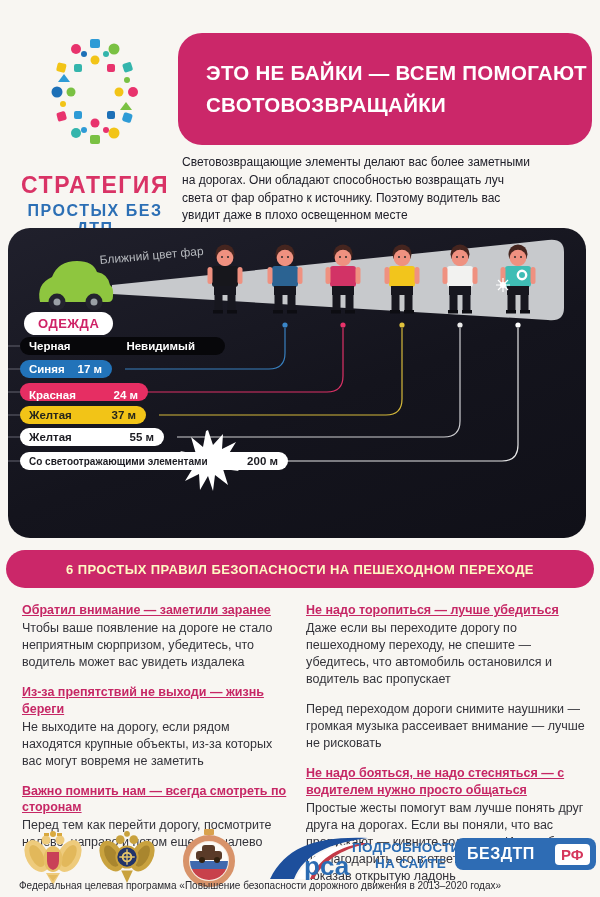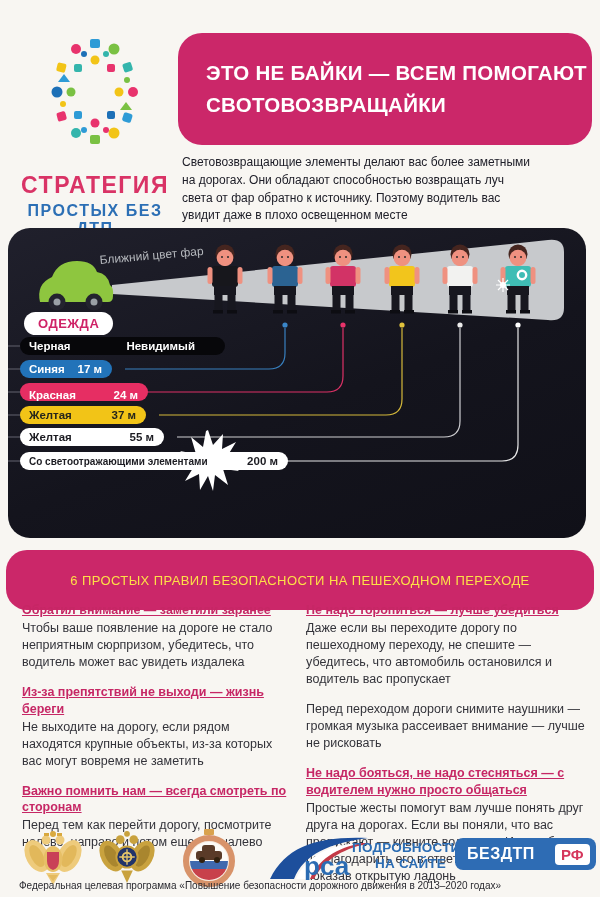--- a/index.html
+++ b/index.html
@@ -47,23 +47,23 @@
   .r1{top:109px;} .r1 .cbar{width:205px;background:#07070a;color:#fff;padding-right:30px;}
   .r2{top:132px;} .r2 .cbar{width:92px;background:#2273b9;color:#fff;}
   .r3{top:155px;} .r3 .cbar{width:128px;background:#e62e63;color:#fff;align-items:flex-end;}
   .r4{top:178px;} .r4 .cbar{width:126px;background:#f2c417;color:#26261c;}
   .r5{top:200px;} .r5 .cbar{width:144px;background:#ffffff;color:#1c1c22;}
   .r6{top:224px;} .r6 .cbar{width:268px;background:#ffffff;color:#1c1c22;font-size:10px;}
   .r6 .cval{font-size:11.5px;}
   .starburst{position:absolute;left:168px;top:201px;z-index:1;}
   
   .rules-banner{
-    position:absolute;left:6px;right:6px;top:550px;height:60px;background:#cb2769;
-    border-radius:21px;color:#fde047;display:flex;align-items:center;justify-content:center;
-    font-size:13px;font-weight:normal;letter-spacing:.4px;
+    position:absolute;left:6px;right:6px;top:550px;height:38px;background:#cb2769;
+    border-radius:21px;color:#fef9c3;display:flex;align-items:center;justify-content:center;
+    font-size:13px;font-weight:bold;letter-spacing:.4px;
   }
   .rules-grid{
     position:absolute;left:22px;top:602px;right:12px;
     display:grid;grid-template-columns:268px 1fr;column-gap:16px;
   }
   .rule{margin-bottom:13px;}
   .rule h4{margin:0 0 2px 0;font-size:12.5px;color:#c62765;line-height:1.3;text-decoration:underline;}
   .rule p{margin:0;font-size:12.5px;color:#33333a;line-height:1.36;}
   
   .logos{position:absolute;left:0;top:826px;width:600px;height:62px;}

